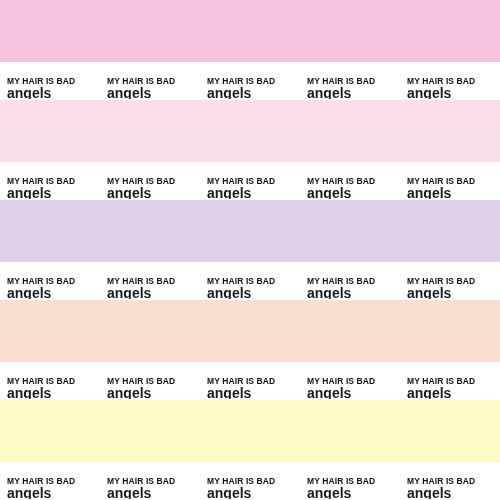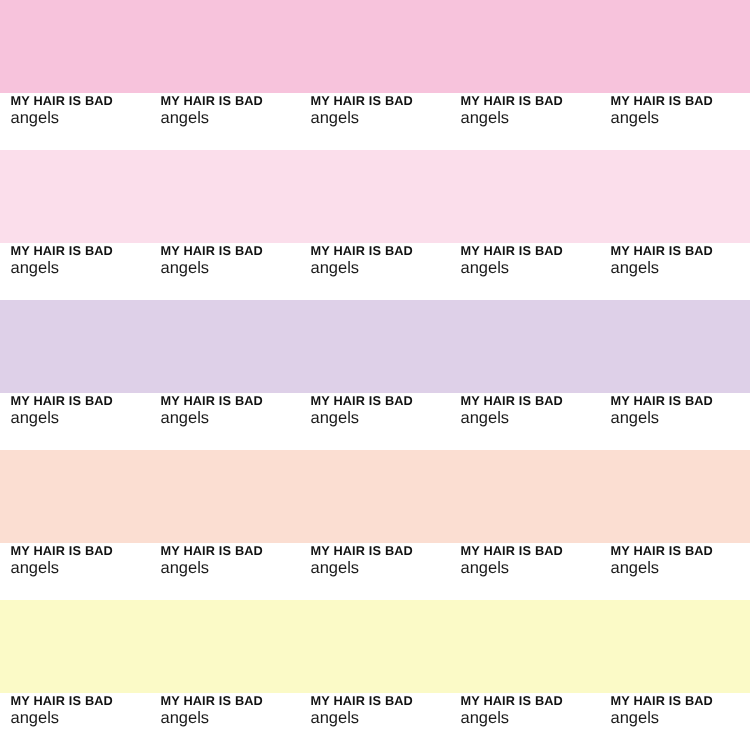--- a/index.html
+++ b/index.html
@@ -35,45 +35,45 @@
   .colour-band.first {
     height: 62px;
   }
 
   .label-strip {
     width: 100%;
     height: 38px;
     background: #ffffff;
     display: flex;
     flex-direction: row;
-    align-items: flex-start;
+    align-items: center;
     box-sizing: border-box;
-    padding-top: 0;
+    padding-top: 12px;
   }
 
   .label-cell {
     width: 100px;
     flex: 0 0 100px;
     box-sizing: border-box;
     padding-left: 7px;
     overflow: hidden;
   }
 
   .track-title {
     font-size: 8.5px;
     font-weight: bold;
     color: #111111;
     letter-spacing: 0.1px;
     line-height: 11px;
     white-space: nowrap;
   }
 
   .track-artist {
-    font-size: 11px;
-    font-weight: normal;
+    font-size: 14px;
+    font-weight: bold;
     color: #1a1a1a;
     line-height: 12px;
     white-space: nowrap;
   }
 </style>
 </head>
 <body>
 
 <div class="grid-root" id="grid-root">
     <div class="band-group">

